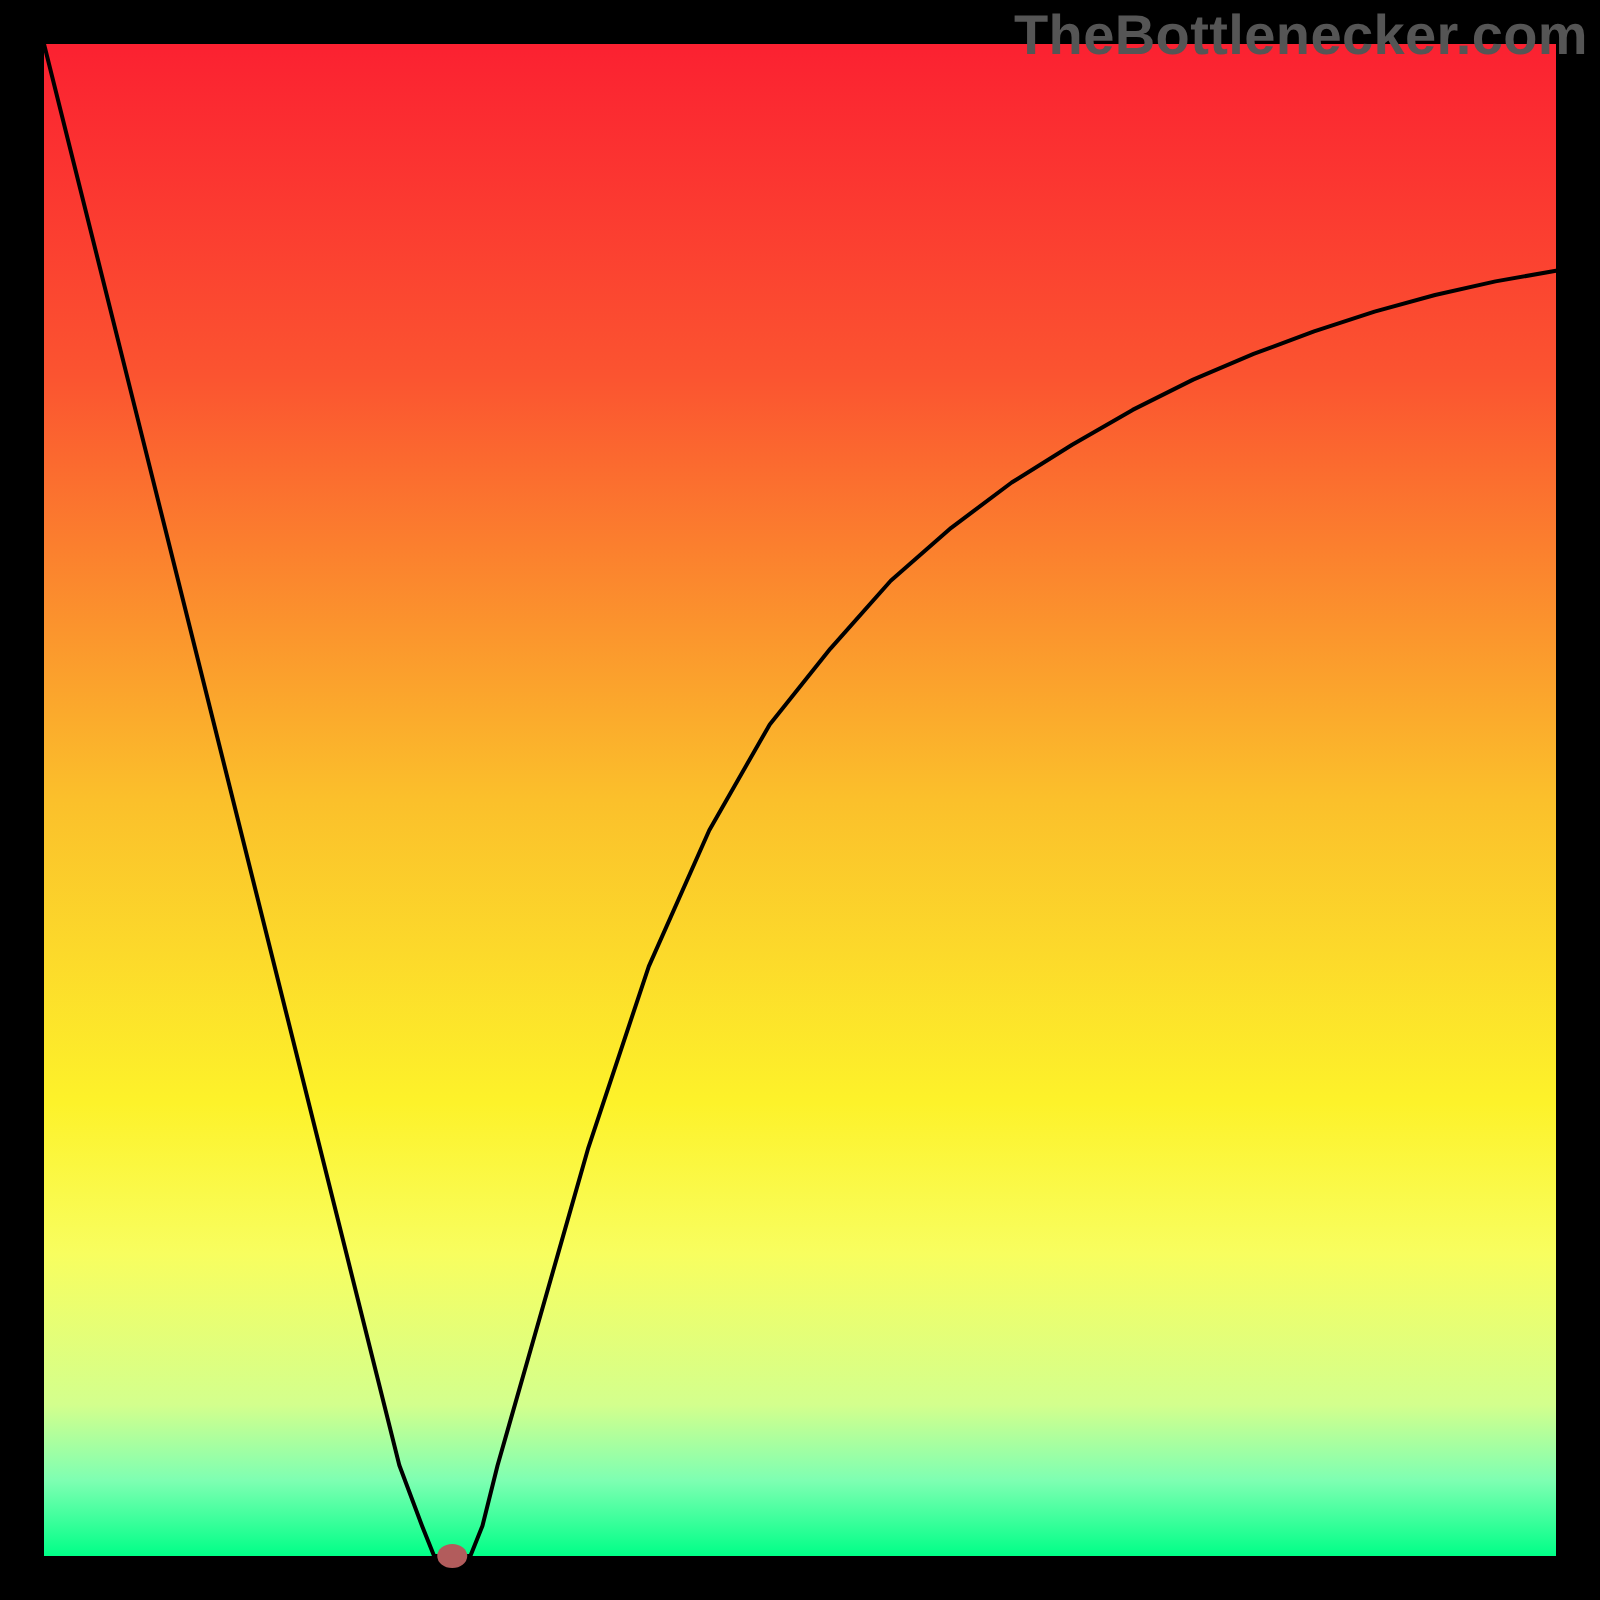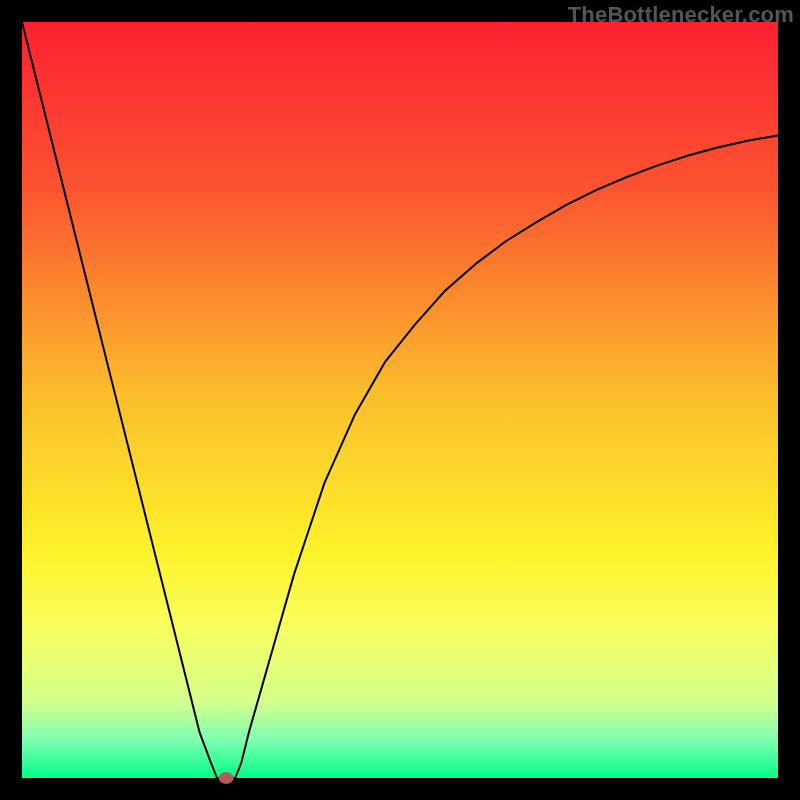--- a/index.html
+++ b/index.html
@@ -11,21 +11,21 @@
     top: 22px;
     width: 756px;
     height: 756px;
     
   }
   .watermark {
     position: absolute;
     top: 2px;
     right: 6px;
     color: #555;
-    font-size: 22px;
+    font-size: 28px;
     font-weight: bold;
     letter-spacing: 0.2px;
     user-select: none;
   }
   svg.curve {
     position: absolute;
     left: 22px;
     top: 22px;
     width: 756px;
     height: 756px;

